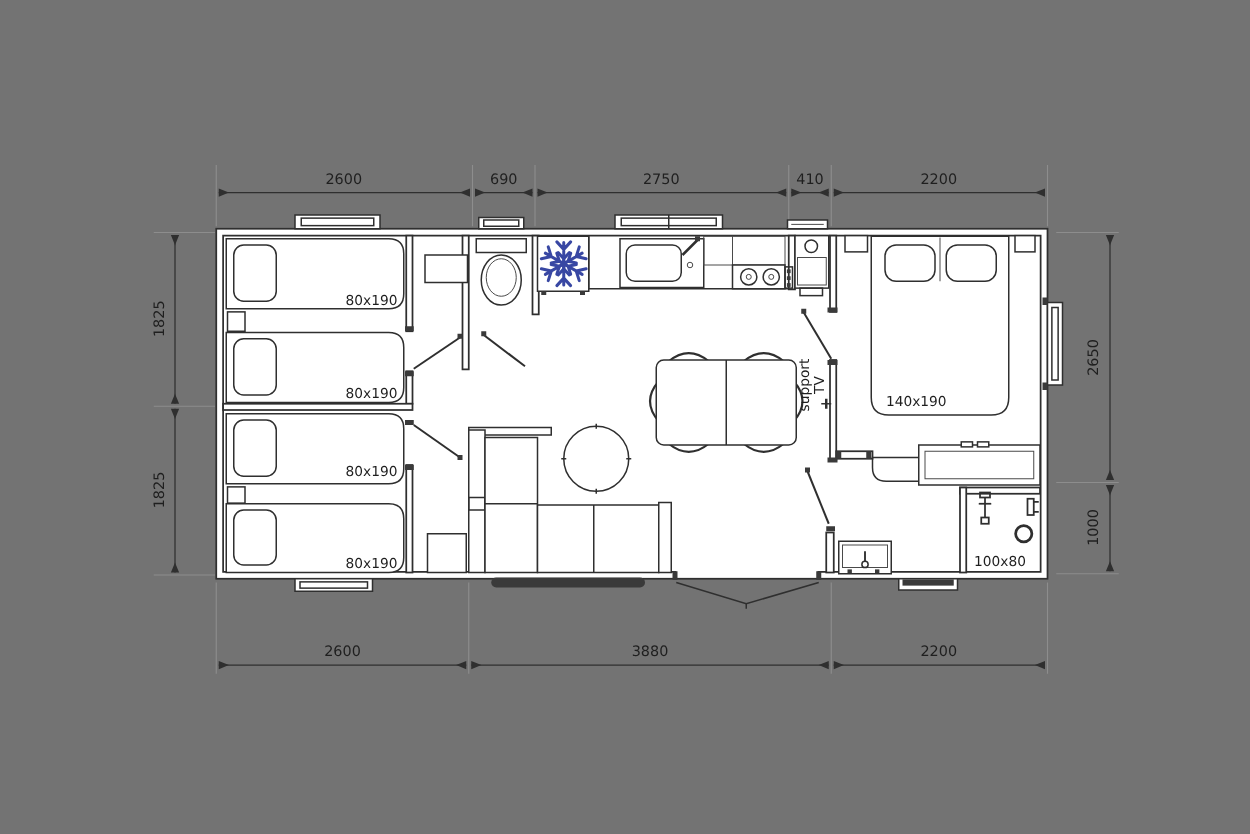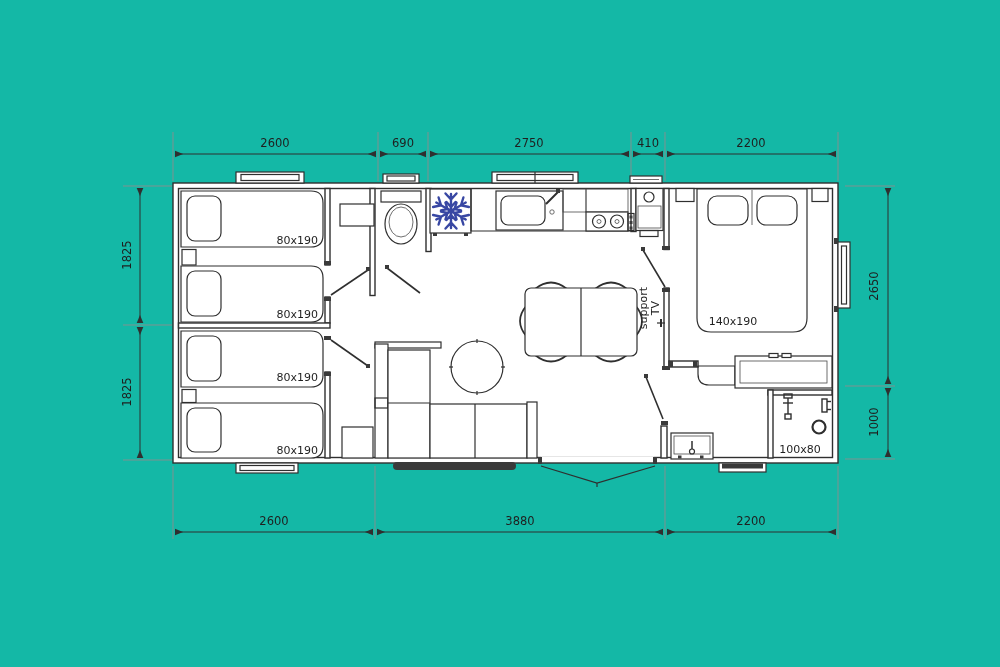--- a/index.html
+++ b/index.html
@@ -1,16 +1,16 @@
 <!DOCTYPE html>
 <html><head>
 <meta charset="utf-8">
 <style>
   html,body{margin:0;padding:0;background:#fff;}
-  .stage{width:1000px;height:667px;position:relative;background:#14b8a6;}
+  .stage{width:1000px;height:667px;position:relative;background:#737373;}
   svg{display:block;}
   .w  { fill:#fff; stroke:#2f2f2f; stroke-width:1.4; }
   .f  { fill:none; stroke:#2f2f2f; stroke-width:1.2; }
   .f2 { fill:#fff; stroke:#2f2f2f; stroke-width:1.2; }
   .lt { fill:none; stroke:#4a4a4a; stroke-width:0.8; }
   .dk { fill:#3a3a3a; stroke:none; }
   .dim{ stroke:#2f2f2f; stroke-width:1; fill:none; }
   .ext{ stroke:#8d8d8d; stroke-width:0.9; }
   .t  { font:11.5px "DejaVu Sans", sans-serif; fill:#1f1f1f; }
   .tl { font:11px "DejaVu Sans", sans-serif; fill:#1f1f1f; }

